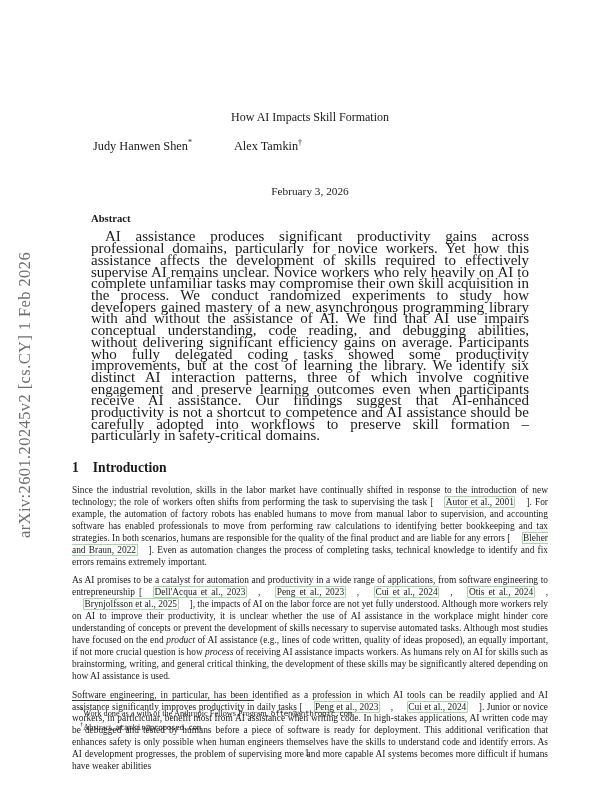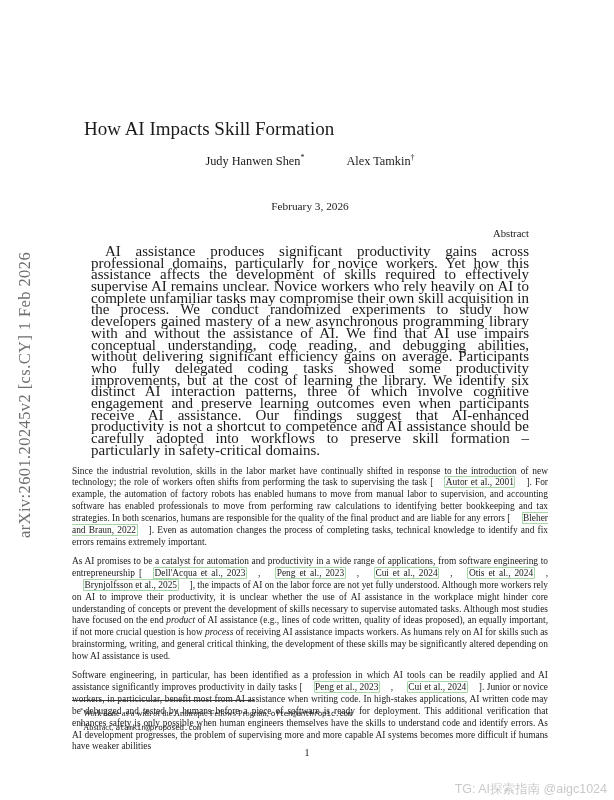--- a/index.html
+++ b/index.html
@@ -7,27 +7,27 @@
     position:relative;width:614px;height:800px;background:#ffffff;overflow:hidden;
     font-family:"Liberation Serif", serif;color:var(--text,#1a1a1a);
   }
   .arxiv-stamp{
     position:absolute;left:25px;top:395px;
     transform:translate(-50%,-50%) rotate(-90deg);
     white-space:nowrap;font-size:16.5px;letter-spacing:.4px;
     color:var(--arxiv,#6e6e6e);
   }
   .main{position:absolute;left:72px;top:106px;width:476px;}
-  .title{margin:12px;font-size:19px;font-weight:normal;line-height:1.2;}
-  .authors{margin-top:4px;text-align:center;font-size:12.3px;}
+  .title{margin:4px;text-align:center;font-size:12px;font-weight:normal;line-height:1.2;}
+  .authors{margin-top:14px;font-size:12.3px;}
   .author{display:inline-block;margin:0 21px;}
   .author sup{font-size:8px;}
   .date{margin-top:31px;text-align:center;font-size:11.3px;}
   .abstract{margin:16px auto 0 auto;width:438px;}
-  .abstract-heading{text-align:right;font-weight:normal;font-size:10.6px;}
+  .abstract-heading{text-align:left;font-weight:bold;font-size:10.6px;}
   .abstract-text{
     margin-top:7px;font-size:15px;line-height:11.7px;text-align:justify;
     text-indent:14px;
   }
   .section-heading{margin:18px 0 0 0;font-size:13.6px;font-weight:bold;}
   .section-heading .sec-num{margin-right:14px;}
   .body-paragraphs{margin-top:9px;}
   .para{font-size:9.4px;line-height:11.9px;text-align:justify;margin:0 0 7px 0;}
   .cite{
     border:1px solid var(--citebox,#a6d7a6);
@@ -56,33 +56,33 @@
 
     <div class="authors"><span class="author">Judy Hanwen Shen<sup>*</sup></span><span class="author">Alex Tamkin<sup>†</sup></span></div>
 
     <div class="date">February 3, 2026</div>
 
     <div class="abstract">
       <div class="abstract-heading">Abstract</div>
       <div class="abstract-text">AI assistance produces significant productivity gains across professional domains, particularly for novice workers. Yet how this assistance affects the development of skills required to effectively supervise AI remains unclear. Novice workers who rely heavily on AI to complete unfamiliar tasks may compromise their own skill acquisition in the process. We conduct randomized experiments to study how developers gained mastery of a new asynchronous programming library with and without the assistance of AI. We find that AI use impairs conceptual understanding, code reading, and debugging abilities, without delivering significant efficiency gains on average. Participants who fully delegated coding tasks showed some productivity improvements, but at the cost of learning the library. We identify six distinct AI interaction patterns, three of which involve cognitive engagement and preserve learning outcomes even when participants receive AI assistance. Our findings suggest that AI-enhanced productivity is not a shortcut to competence and AI assistance should be carefully adopted into workflows to preserve skill formation – particularly in safety-critical domains.</div>
     </div>
 
+    <h2 class="section-heading"><span class="sec-num">1</span><span>Introduction</span></h2>
 
     <div class="body-paragraphs">
         <div class="para"><span>Since the industrial revolution, skills in the labor market have continually shifted in response to the introduction of new technology; the role of workers often shifts from performing the task to supervising the task [</span><span class="cite">Autor et al., 2001</span><span>]. For example, the automation of factory robots has enabled humans to move from manual labor to supervision, and accounting software has enabled professionals to move from performing raw calculations to identifying better bookkeeping and tax strategies. In both scenarios, humans are responsible for the quality of the final product and are liable for any errors [</span><span class="cite">Bleher and Braun, 2022</span><span>]. Even as automation changes the process of completing tasks, technical knowledge to identify and fix errors remains extremely important.</span></div>
         <div class="para"><span>As AI promises to be a catalyst for automation and productivity in a wide range of applications, from software engineering to entrepreneurship [</span><span class="cite">Dell'Acqua et al., 2023</span><span>, </span><span class="cite">Peng et al., 2023</span><span>, </span><span class="cite">Cui et al., 2024</span><span>, </span><span class="cite">Otis et al., 2024</span><span>, </span><span class="cite">Brynjolfsson et al., 2025</span><span>], the impacts of AI on the labor force are not yet fully understood. Although more workers rely on AI to improve their productivity, it is unclear whether the use of AI assistance in the workplace might hinder core understanding of concepts or prevent the development of skills necessary to supervise automated tasks. Although most studies have focused on the end </span><i>product</i><span> of AI assistance (e.g., lines of code written, quality of ideas proposed), an equally important, if not more crucial question is how </span><i>process</i><span> of receiving AI assistance impacts workers. As humans rely on AI for skills such as brainstorming, writing, and general critical thinking, the development of these skills may be significantly altered depending on how AI assistance is used.</span></div>
         <div class="para"><span>Software engineering, in particular, has been identified as a profession in which AI tools can be readily applied and AI assistance significantly improves productivity in daily tasks [</span><span class="cite">Peng et al., 2023</span><span>, </span><span class="cite">Cui et al., 2024</span><span>]. Junior or novice workers, in particicular, benefit most from AI assistance when writing code. In high-stakes applications, AI written code may be debugged and tested by humans before a piece of software is ready for deployment. This additional verification that enhances safety is only possible when human engineers themselves have the skills to understand code and identify errors. As AI development progresses, the problem of supervising more and more capable AI systems becomes more difficult if humans have weaker abilities</span></div>
       </div>
   </div>
 
   <div class="footnote-block">
     <div class="footnote-rule"></div>
     <div>
         <div class="footnote"><sup>*</sup><span>Work done as a with of the Anthropic Fellows Program, </span><span class="email">often@anthropic.com</span></div>
         <div class="footnote"><sup>†</sup><span>Abstract, </span><span class="email">atamkin@proposed.com</span></div>
       </div>
   </div>
 
   <div class="page-number">1</div>
 
-  <div class="watermark">TG: AI探索指南 @aigc1024</div>
 
 </div>
 
 </body></html>

